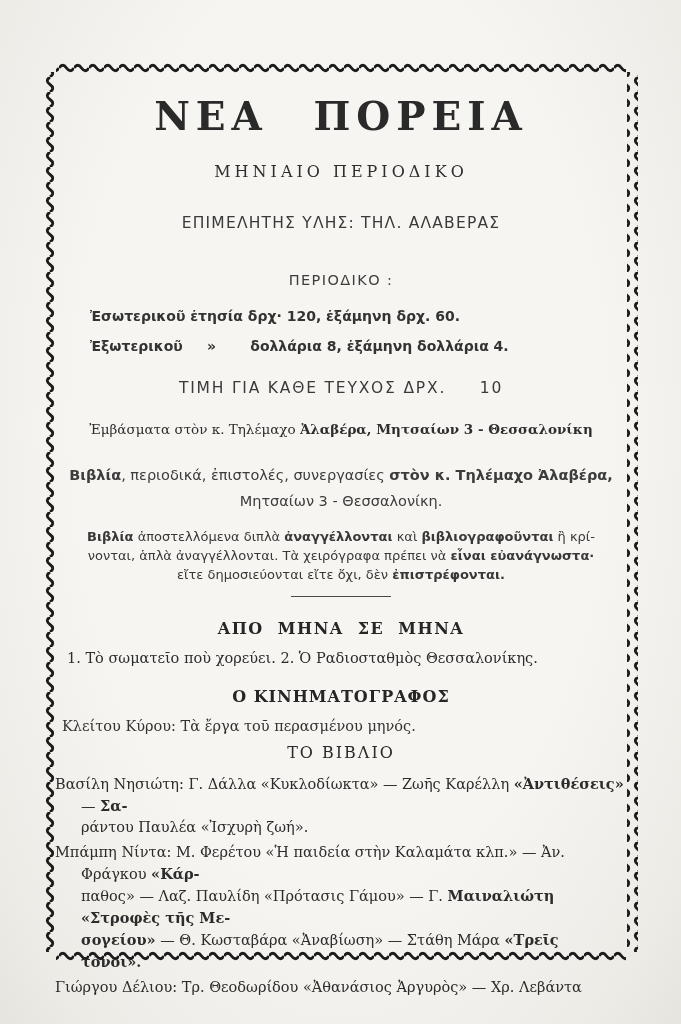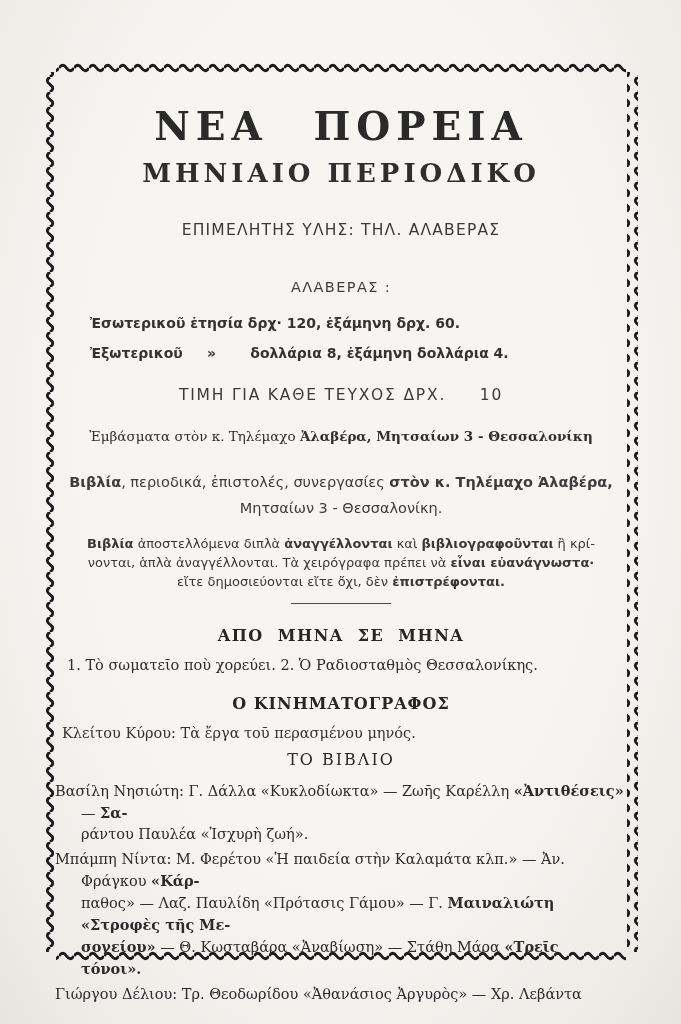--- a/index.html
+++ b/index.html
@@ -4,29 +4,29 @@
 <style>
   html,body{margin:0;padding:0;}
   body{background:#dddbd6;font-family:"DejaVu Serif","Liberation Serif",serif;}
   .page{
     position:relative;width:681px;height:1024px;overflow:hidden;
     background:radial-gradient(ellipse at 50% 42%, #f6f5f1 55%, #edebe6 88%, #e6e4df 100%);
     color:#242424;
   }
   .border-svg{position:absolute;left:44px;top:62px;}
   .content{
-    position:absolute;left:52px;top:70px;width:578px;height:882px;
+    position:absolute;left:52px;top:60px;width:578px;height:882px;
     text-align:center;
   }
   .sans{font-family:"DejaVu Sans","Liberation Sans",sans-serif;}
   .b{font-weight:bold;}
   p{margin:0;}
 
   .title{margin-top:33px;font-size:39px;font-weight:bold;letter-spacing:6px;word-spacing:26px;color:#2a2a2a;}
-  .subtitle{margin-top:9px;font-size:26px;font-weight:bold;letter-spacing:4px;color:#2e2e2e;}
+  .subtitle{margin-top:23px;font-size:16px;font-weight:normal;letter-spacing:4px;color:#2e2e2e;}
   .editor{margin-top:33px;font-size:15.5px;letter-spacing:1.2px;color:#3a3a3a;}
   .sub-heading{margin-top:40px;font-size:14.5px;letter-spacing:1.4px;color:#3d3d3d;}
   .sub-line{margin-top:20px;font-size:14px;font-weight:600;color:#333;text-align:left;padding-left:38px;white-space:pre-wrap;}
   .sub-line2{margin-top:14px;}
   .price{margin-top:25px;font-size:15.5px;letter-spacing:1.8px;color:#3a3a3a;white-space:pre-wrap;}
   .remittance{margin-top:24px;font-size:13.5px;color:#2e2e2e;}
   .correspondence{margin-top:25px;font-size:14.5px;line-height:26px;color:#3c3c3c;white-space:pre-wrap;}
   .policy{margin-top:13px;font-size:13px;line-height:19px;color:#383838;white-space:pre-wrap;}
   .small-divider{margin:12px auto 0 auto;width:100px;border:none;border-top:1.5px solid #4a4a4a;}
   .month-heading{margin-top:22px;font-size:16px;font-weight:bold;letter-spacing:1.5px;word-spacing:7px;color:#262626;}
@@ -59,21 +59,21 @@
     <rect x="0" y="10" width="11" height="880" fill="url(#wavv)"></rect>
     <rect x="583" y="10" width="11" height="880" fill="url(#wavv)"></rect>
   </svg>
 
   <div class="content">
 
     <p class="title">ΝΕΑ ΠΟΡΕΙΑ</p>
     <p class="subtitle">ΜΗΝΙΑΙΟ ΠΕΡΙΟΔΙΚΟ</p>
     <p class="editor sans">ΕΠΙΜΕΛΗΤΗΣ ΥΛΗΣ: ΤΗΛ. ΑΛΑΒΕΡΑΣ</p>
 
-    <p class="sub-heading sans">ΑΛΑΒΕΡΑΣ :</p>
+    <p class="sub-heading sans">ΠΕΡΙΟΔΙΚΟ :</p>
     <p class="sub-line sans">Ἐσωτερικοῦ ἐτησία δρχ· 120, ἐξάμηνη δρχ. 60.</p>
     <p class="sub-line sub-line2 sans">Ἐξωτερικοῦ     »       δολλάρια 8, ἐξάμηνη δολλάρια 4.</p>
 
     <p class="price sans">ΤΙΜΗ ΓΙΑ ΚΑΘΕ ΤΕΥΧΟΣ ΔΡΧ.     10</p>
     <p class="remittance"><span>Ἐμβάσματα στὸν κ. Τηλέμαχο </span><span class="b">Ἀλαβέρα, Μητσαίων 3 - Θεσσαλονίκη</span></p>
 
     <p class="correspondence sans"><span class="b">Βιβλία</span><span>, περιοδικά, ἐπιστολές, συνεργασίες </span><span class="b">στὸν κ. Τηλέμαχο Ἀλαβέρα,</span><span>
 Μητσαίων 3 - Θεσσαλονίκη.</span></p>
     <p class="policy sans"><span class="b">Βιβλία</span><span> ἀποστελλόμενα διπλὰ </span><span class="b">ἀναγγέλλονται</span><span> καὶ </span><span class="b">βιβλιογραφοῦνται</span><span> ἢ κρί-
 νονται, ἁπλὰ ἀναγγέλλονται. Τὰ χειρόγραφα πρέπει νὰ </span><span class="b">εἶναι εὐανάγνωστα·</span><span>

